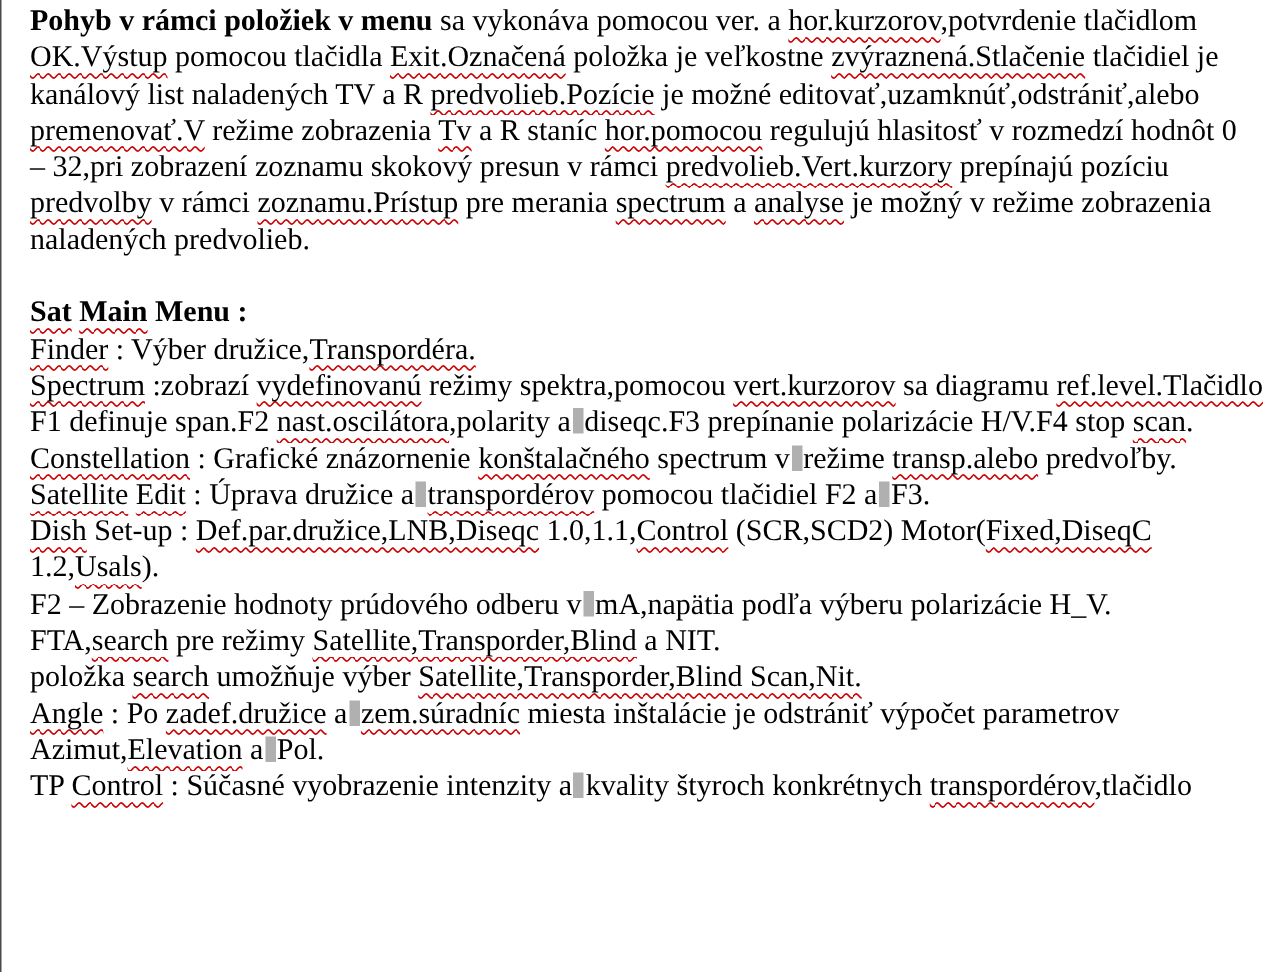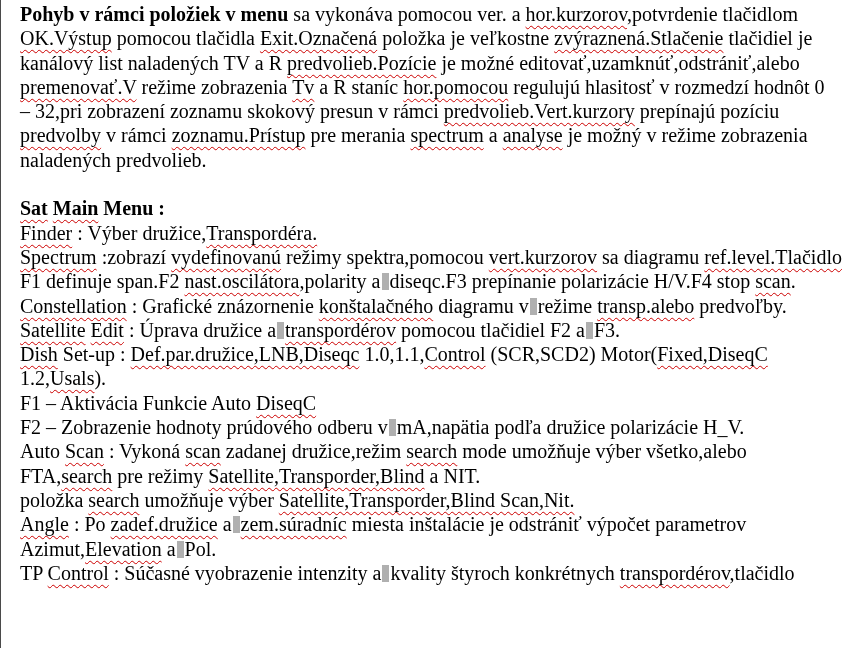--- a/index.html
+++ b/index.html
@@ -52,25 +52,23 @@
     <div class="line"><span>kanálový list naladených TV a R </span><span class="sq">predvolieb.Pozície</span><span> je možné editovať,uzamknúť,odstrániť,alebo</span></div>
     <div class="line"><span class="sq">premenovať.V</span><span> režime zobrazenia </span><span class="sq">Tv</span><span> a R staníc </span><span class="sq">hor.pomocou</span><span> regulujú hlasitosť v rozmedzí hodnôt 0</span></div>
     <div class="line"><span>– 32,pri zobrazení zoznamu skokový presun v rámci </span><span class="sq">predvolieb.Vert.kurzory</span><span> prepínajú pozíciu</span></div>
     <div class="line"><span class="sq">predvolby</span><span> v rámci </span><span class="sq">zoznamu.Prístup</span><span> pre merania </span><span class="sq">spectrum</span><span> a </span><span class="sq">analyse</span><span> je možný v režime zobrazenia</span></div>
     <div class="line"><span>naladených predvolieb.</span></div>
     <div class="line">&nbsp;</div>
     <div class="line"><span class="b sq">Sat</span><span class="b"> </span><span class="b sq">Main</span><span class="b"> Menu :</span></div>
     <div class="line"><span class="sq">Finder</span><span> : Výber družice,</span><span class="sq">Transpordéra.</span></div>
     <div class="line"><span class="sq">Spectrum</span><span> :zobrazí </span><span class="sq">vydefinovanú</span><span> režimy spektra,pomocou </span><span class="sq">vert.kurzorov</span><span> sa diagramu </span><span class="sq">ref.level.Tlačidlo</span></div>
     <div class="line"><span>F1 definuje span.F2 </span><span class="sq">nast.oscilátora</span><span>,polarity a</span><span class="space-marker"></span><span>diseqc.F3 prepínanie polarizácie H/V.F4 stop </span><span class="sq">scan</span><span>.</span></div>
-    <div class="line"><span class="sq">Constellation</span><span> : Grafické znázornenie </span><span class="sq">konštalačného</span><span> diagramu v</span><span class="space-marker"></span><span>režime </span><span class="sq">transp.alebo</span><span> predvoľby.</span></div>
+    <div class="line"><span class="sq">Constellation</span><span> : Grafické znázornenie </span><span class="sq">konštalačného</span><span> spectrum v</span><span class="space-marker"></span><span>režime </span><span class="sq">transp.alebo</span><span> predvoľby.</span></div>
     <div class="line"><span class="sq">Satellite</span><span> </span><span class="sq">Edit</span><span> : Úprava družice a</span><span class="space-marker"></span><span class="sq">transpordérov</span><span> pomocou tlačidiel F2 a</span><span class="space-marker"></span><span>F3.</span></div>
     <div class="line"><span class="sq">Dish</span><span> Set-up : </span><span class="sq">Def.par.družice,LNB,Diseqc</span><span> 1.0,1.1,</span><span class="sq">Control</span><span> (SCR,SCD2) Motor(</span><span class="sq">Fixed,DiseqC</span></div>
     <div class="line"><span>1.2,</span><span class="sq">Usals</span><span>).</span></div>
-    <div class="line"><span>F1 – Aktivácia Funkcie Auto </span><span class="sq">DiseqC</span></div>
-    <div class="line"><span>F2 – Zobrazenie hodnoty prúdového odberu v</span><span class="space-marker"></span><span>mA,napätia podľa družice polarizácie H_V.</span></div>
-    <div class="line"><span>Auto </span><span class="sq">Scan</span><span> : Vykoná </span><span class="sq">scan</span><span> zadanej družice,režim </span><span class="sq">search</span><span> mode umožňuje výber všetko,alebo</span></div>
+    <div class="line"><span>F2 – Zobrazenie hodnoty prúdového odberu v</span><span class="space-marker"></span><span>mA,napätia podľa výberu polarizácie H_V.</span></div>
     <div class="line"><span>FTA,</span><span class="sq">search</span><span> pre režimy </span><span class="sq">Satellite,Transporder,Blind</span><span> a NIT.</span></div>
     <div class="line"><span>položka </span><span class="sq">search</span><span> umožňuje výber </span><span class="sq">Satellite,Transporder,Blind Scan,Nit.</span></div>
     <div class="line"><span class="sq">Angle</span><span> : Po </span><span class="sq">zadef.družice</span><span> a</span><span class="space-marker"></span><span class="sq">zem.súradníc</span><span> miesta inštalácie je odstrániť výpočet parametrov</span></div>
     <div class="line"><span>Azimut,</span><span class="sq">Elevation</span><span> a</span><span class="space-marker"></span><span>Pol.</span></div>
     <div class="line"><span>TP </span><span class="sq">Control</span><span> : Súčasné vyobrazenie intenzity a</span><span class="space-marker"></span><span>kvality štyroch konkrétnych </span><span class="sq">transpordérov</span><span>,tlačidlo</span></div>
   </div>
 
 </body></html>

